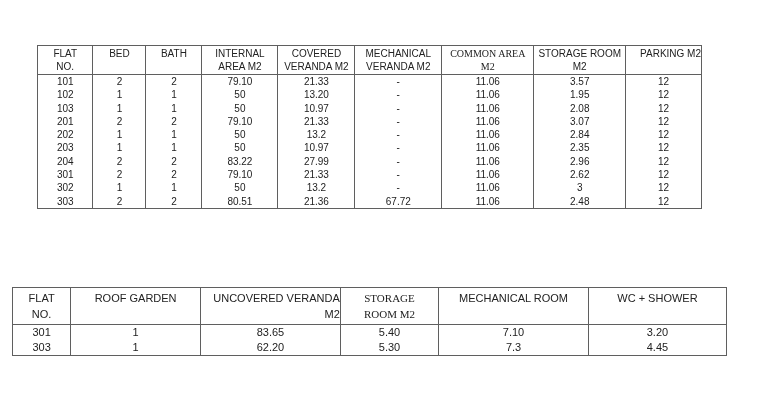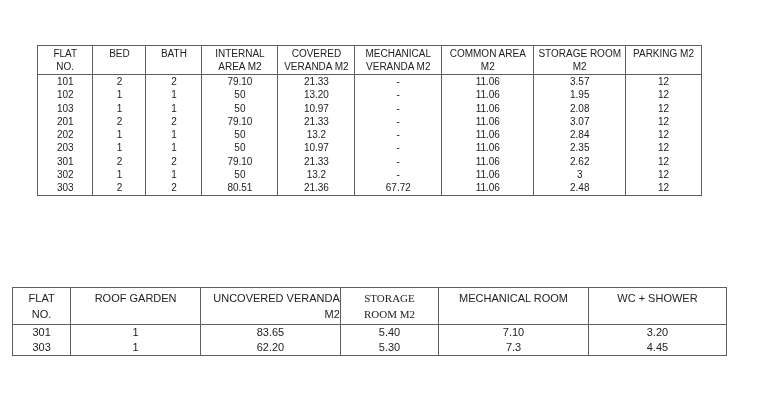--- a/index.html
+++ b/index.html
@@ -45,23 +45,23 @@
     width: 665px;
   }
   #table1 th { font-size: 10px; line-height: 13px; padding: 1px 0; }
   #table1 td { font-size: 10px; height: 13.3px; line-height: 13.3px; }
   #table1 th:nth-child(1) { width: 8.32%; }
   #table1 th:nth-child(2) { width: 7.92%; }
   #table1 th:nth-child(3) { width: 8.42%; }
   #table1 th:nth-child(4) { width: 11.43%; }
   #table1 th:nth-child(5) { width: 11.62%; }
   #table1 th:nth-child(6) { width: 13.08%; }
-  #table1 th:nth-child(7) { width: 13.94%; }
+  #table1 th:nth-child(7) { width: 13.94%; font-family: Liberation Serif, serif; }
   #table1 th:nth-child(8) { width: 13.83%; }
-  #table1 th:nth-child(9) { width: 11.44%; }
+  #table1 th:nth-child(9) { width: 11.44%; text-align: right; }
 
   
   #table2 {
     position: absolute;
     left: 12px;
     top: 287px;
     width: 715px;
   }
   #table2 th { font-size: 11px; line-height: 16px; padding: 2px 0; }
   #table2 td { font-size: 11px; height: 15px; line-height: 15px; }
@@ -176,20 +176,31 @@
           <td>1</td>
           <td>1</td>
           <td>50</td>
           <td>10.97</td>
           <td>-</td>
           <td>11.06</td>
           <td>2.35</td>
           <td>12</td>
         </tr>
         <tr>
+          <td>204</td>
+          <td>2</td>
+          <td>2</td>
+          <td>83.22</td>
+          <td>27.99</td>
+          <td>-</td>
+          <td>11.06</td>
+          <td>2.96</td>
+          <td>12</td>
+        </tr>
+        <tr>
           <td>301</td>
           <td>2</td>
           <td>2</td>
           <td>79.10</td>
           <td>21.33</td>
           <td>-</td>
           <td>11.06</td>
           <td>2.62</td>
           <td>12</td>
         </tr>

